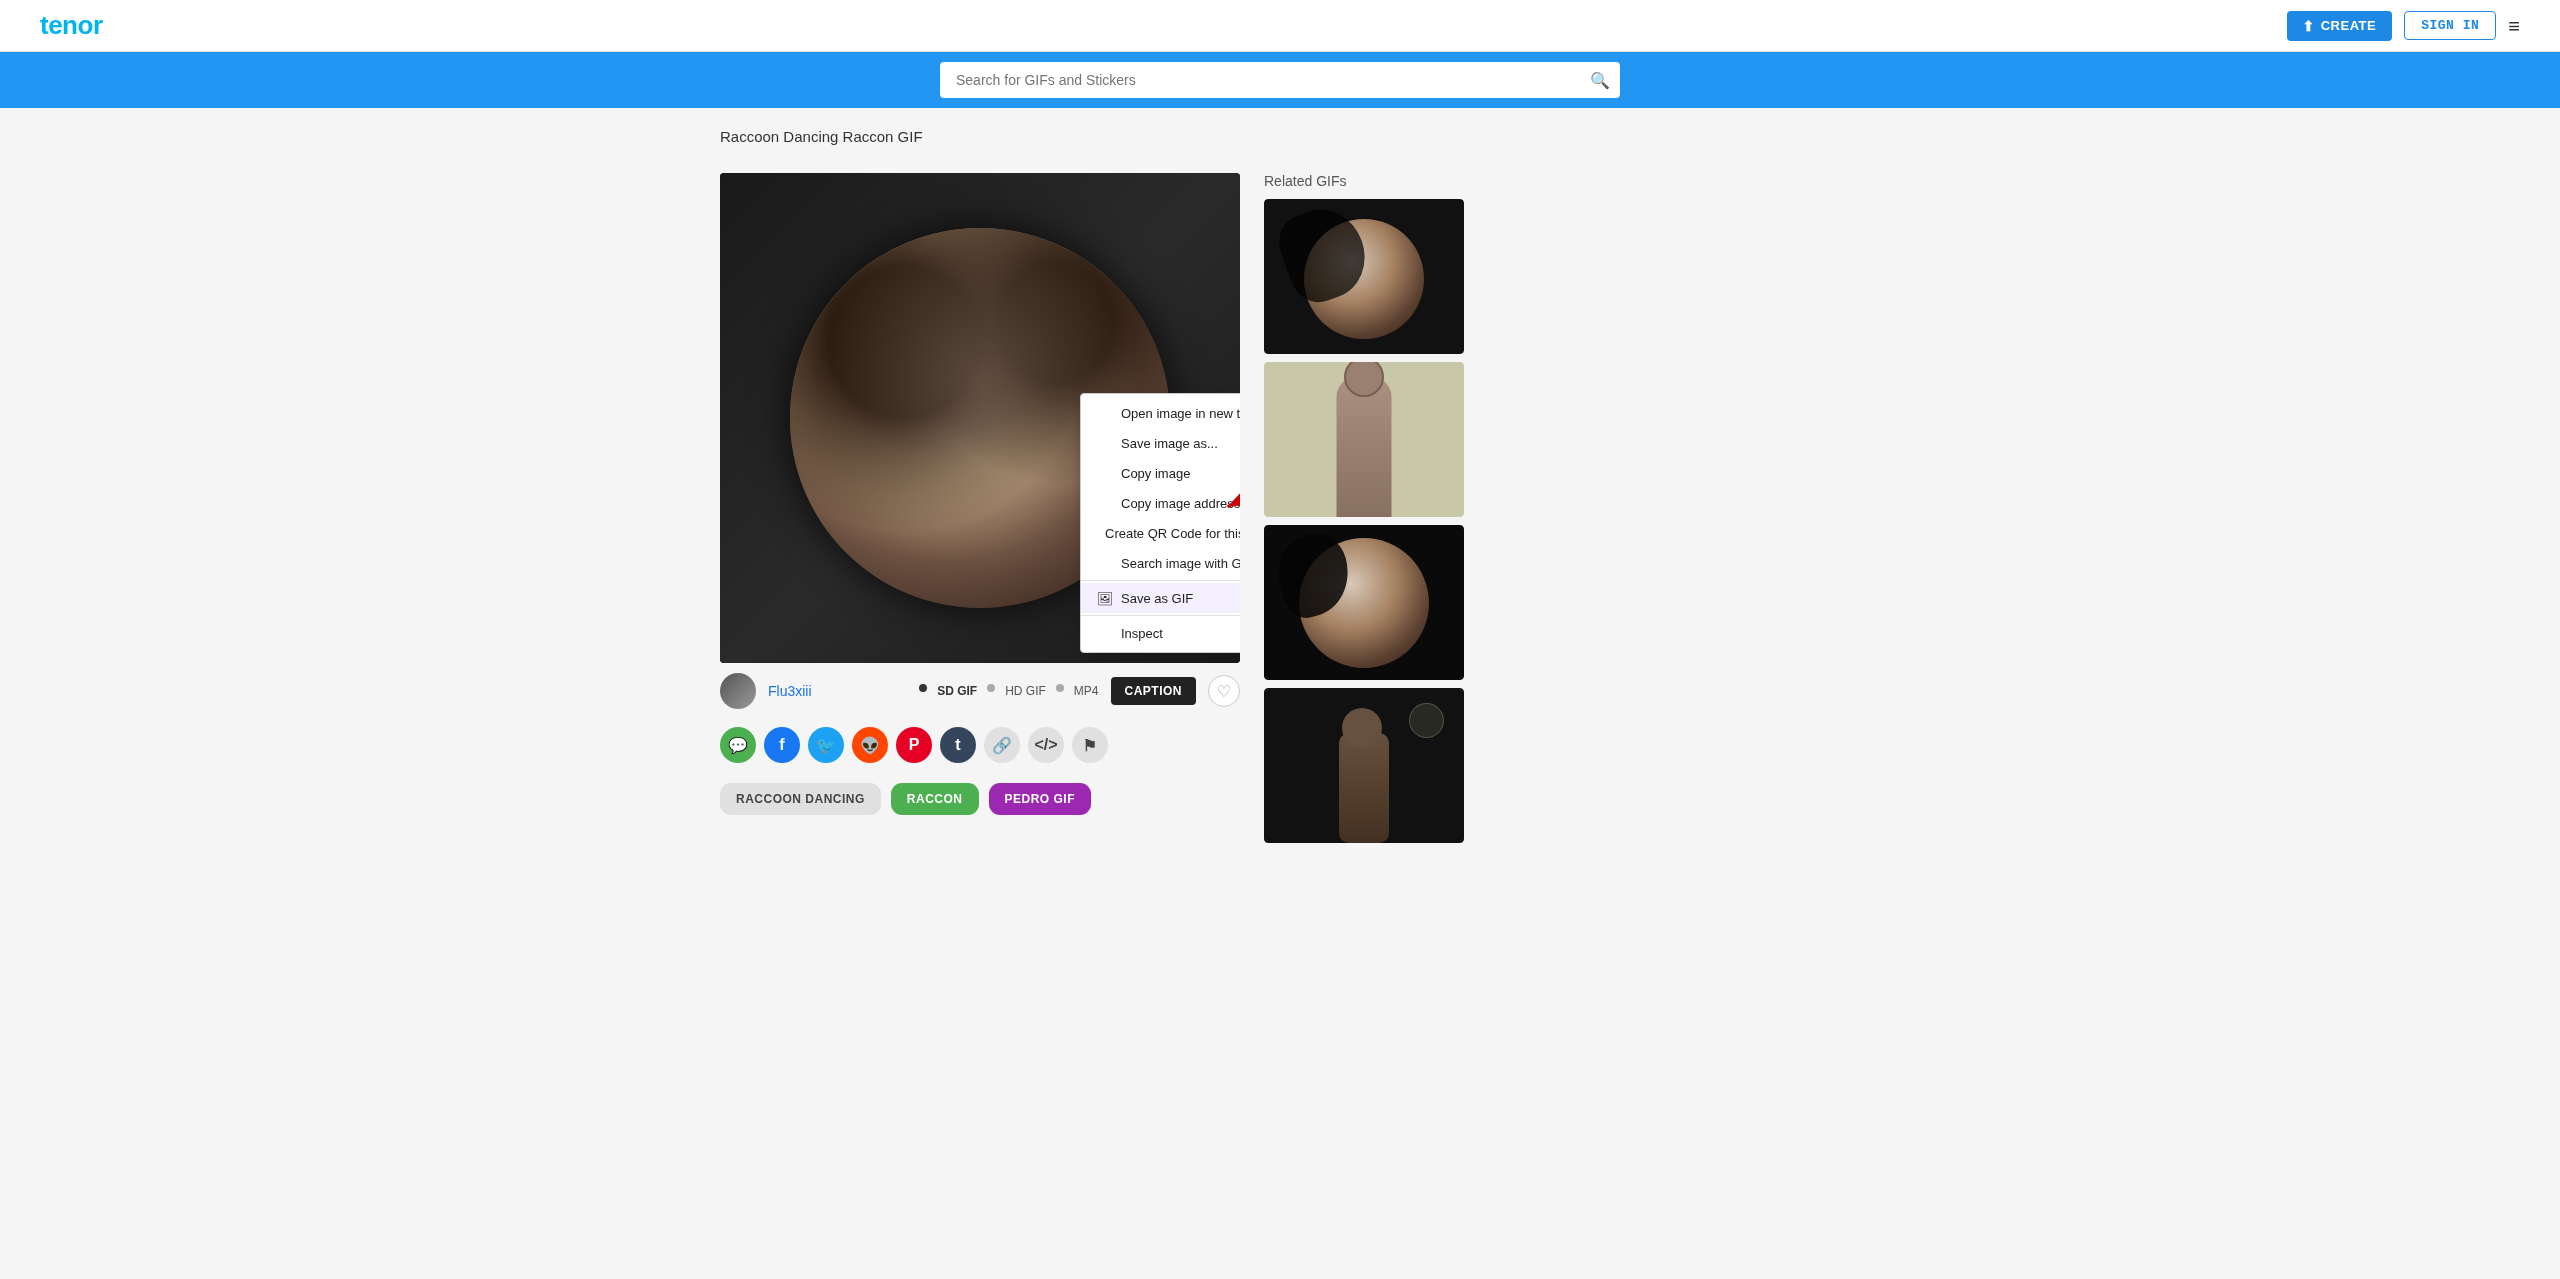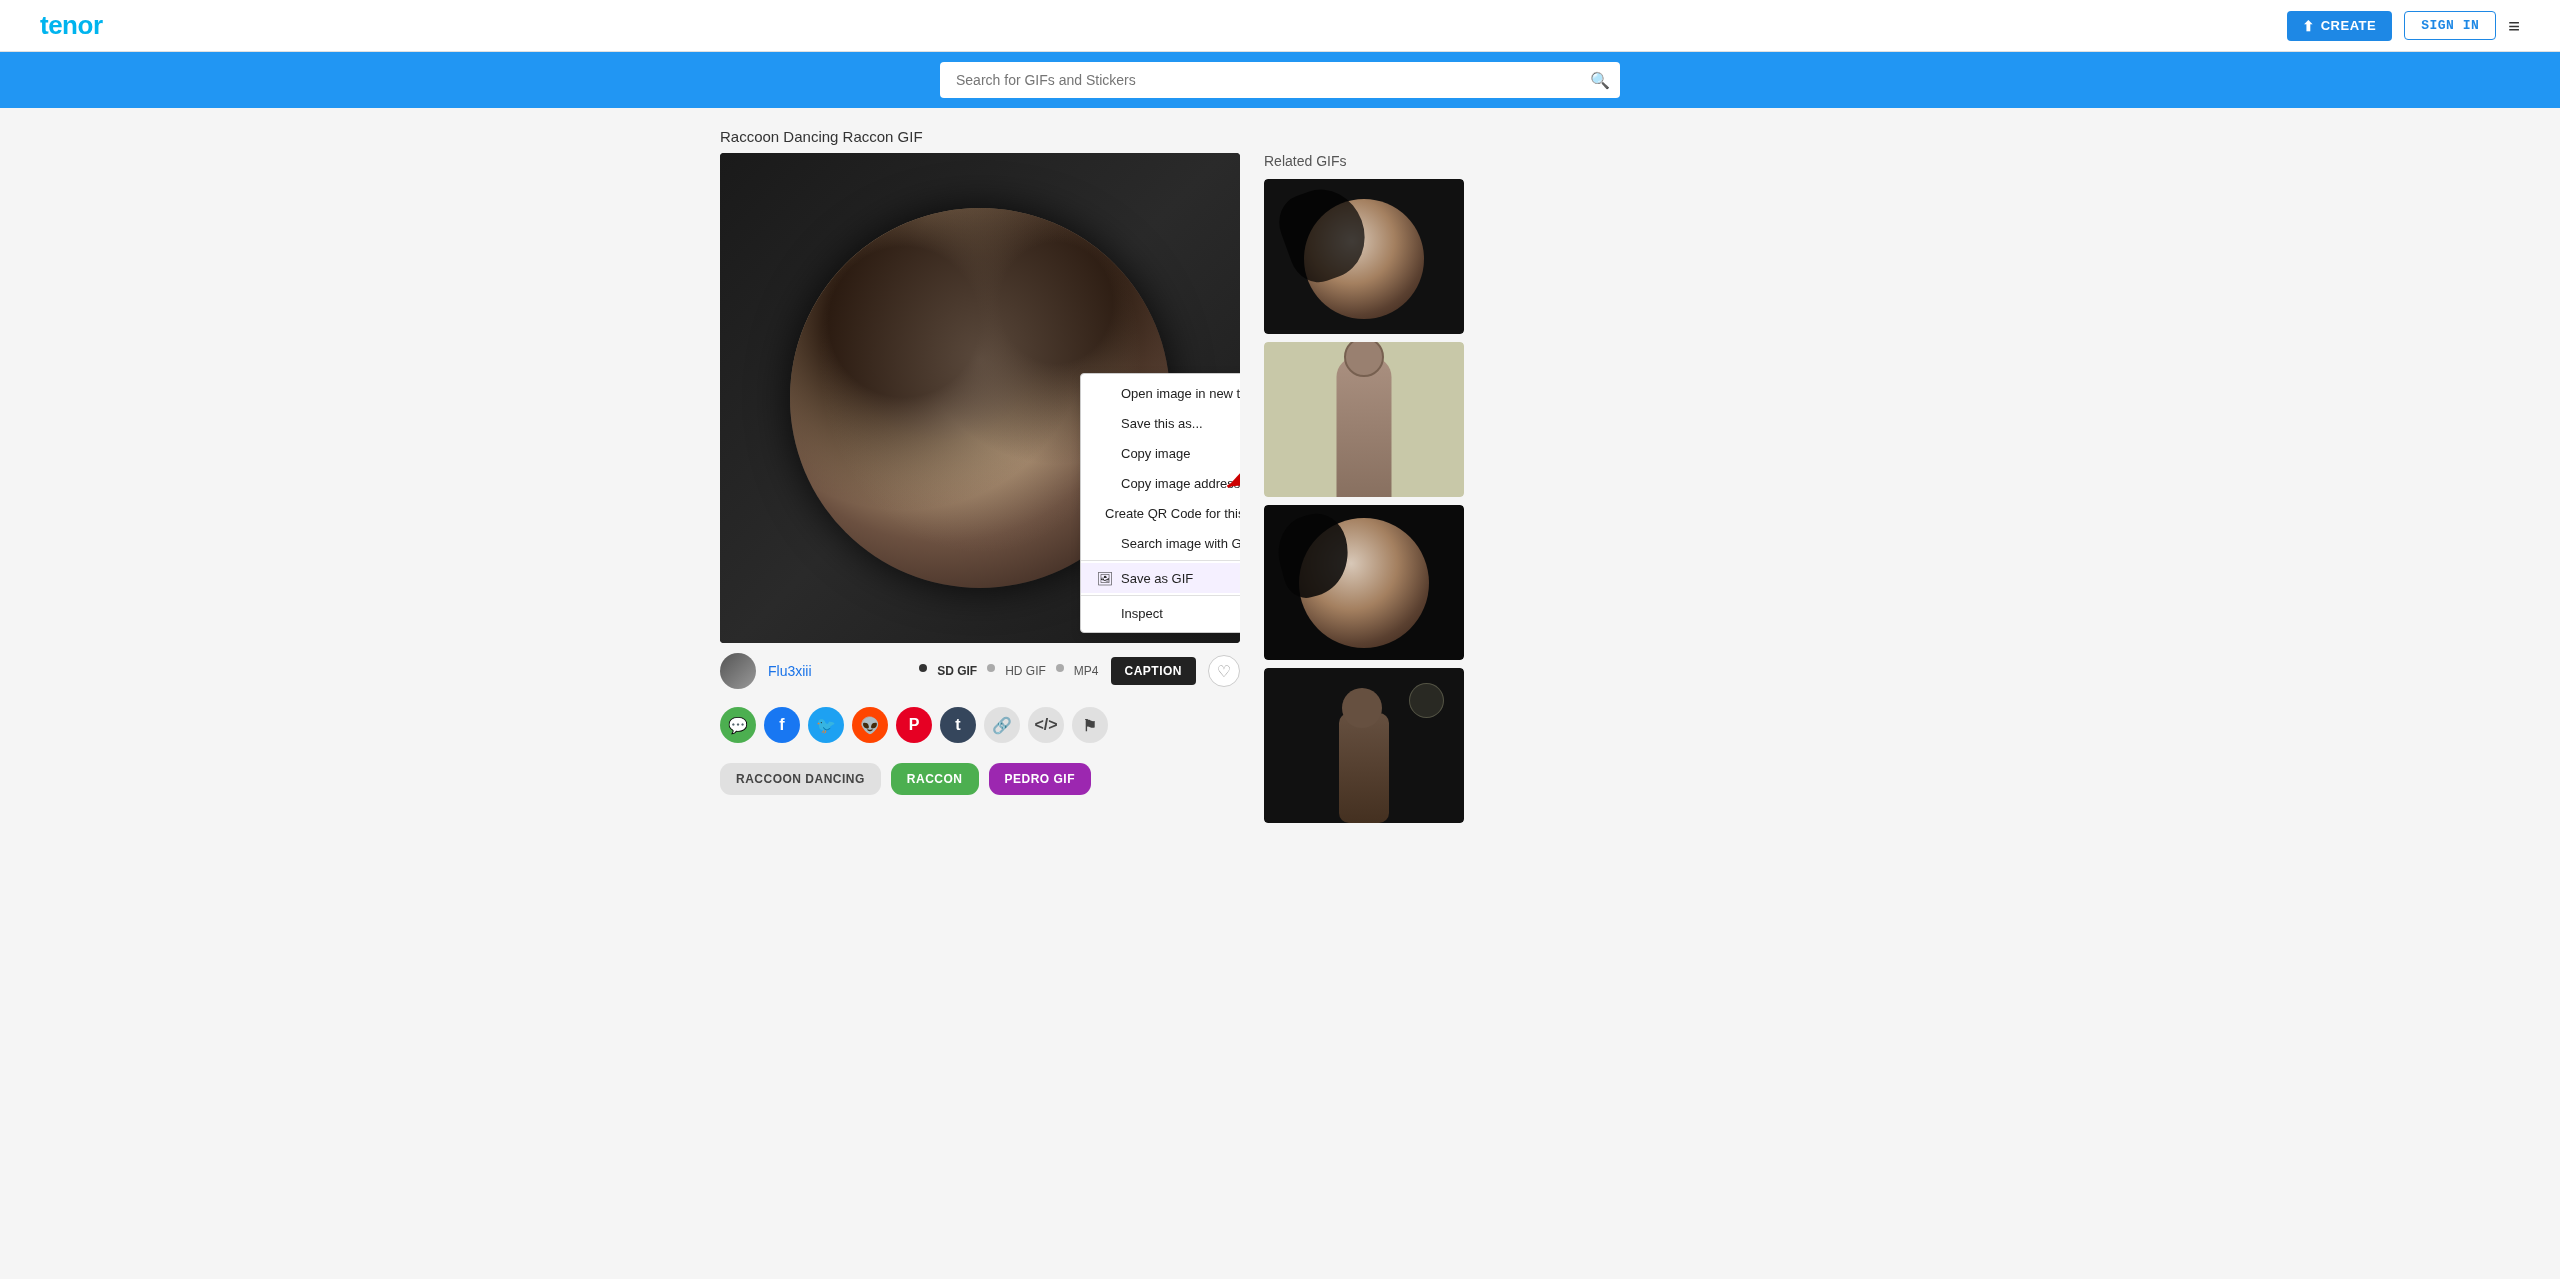--- a/index.html
+++ b/index.html
@@ -97,21 +97,21 @@
 
     
     .main-content {
       max-width: 1200px;
       margin: 0 auto;
       padding: 20px 40px;
     }
     .page-title {
       font-size: 15px;
       color: #333;
-      margin-bottom: 8px;
+      margin-bottom: 28px;
       font-weight: normal;
     }
 
     .content-layout {
       display: flex;
       gap: 24px;
     }
 
     
     .gif-section {
@@ -432,21 +432,21 @@
             <div class="raccoon-inner"></div>
           </div>
 
           <div class="context-menu">
             <div class="context-menu-item">
               <span class="context-menu-icon"></span>
               <span>Open image in new tab</span>
             </div>
             <div class="context-menu-item">
               <span class="context-menu-icon"></span>
-              <span>Save this as...</span>
+              <span>Save image as...</span>
             </div>
             <div class="context-menu-item">
               <span class="context-menu-icon"></span>
               <span>Copy image</span>
             </div>
             <div class="context-menu-item">
               <span class="context-menu-icon"></span>
               <span>Copy image address</span>
             </div>
             <div class="context-menu-item">

